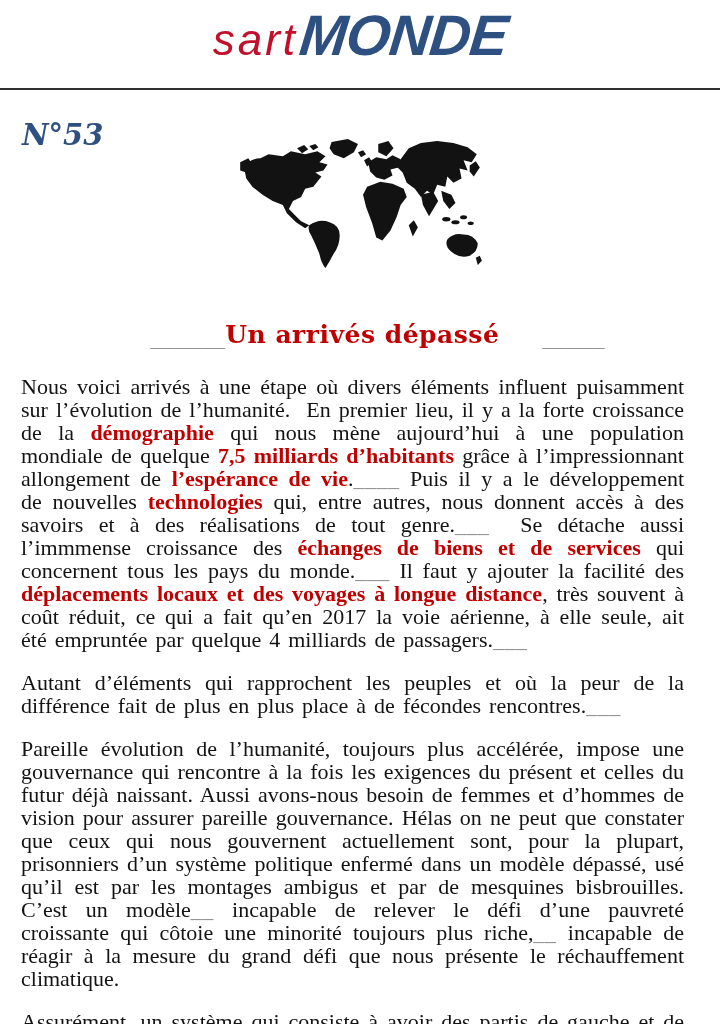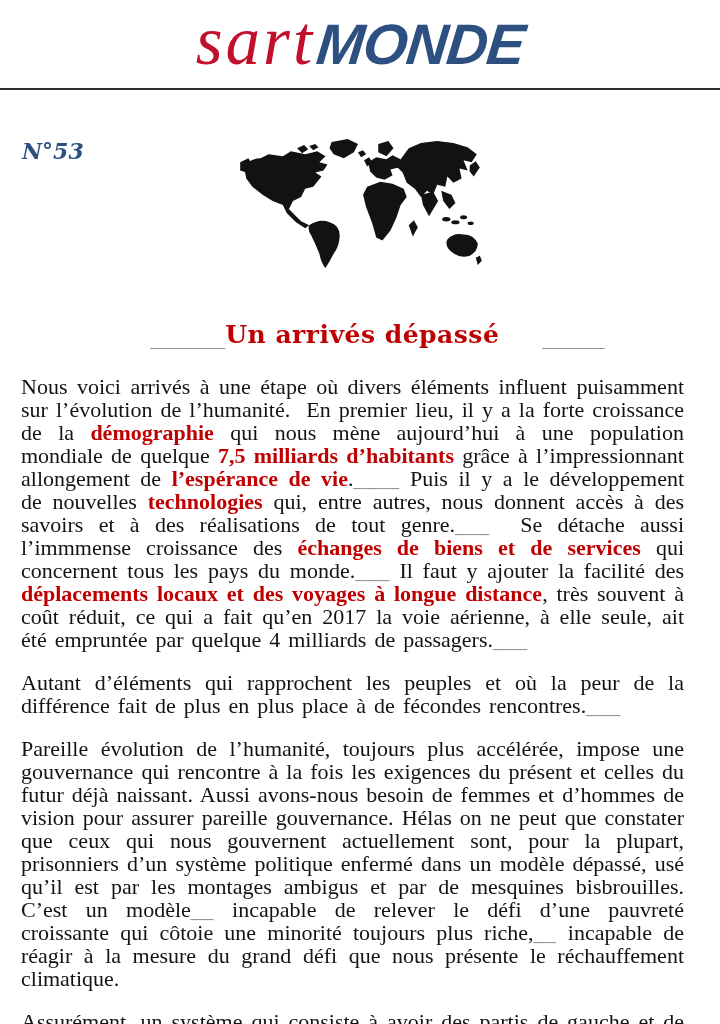--- a/index.html
+++ b/index.html
@@ -20,23 +20,23 @@
     font-family:"Liberation Serif", serif;
   }
   
   .masthead{
     text-align:center;
     padding-top:2px;
     height:86px;
     white-space:nowrap;
   }
   .logo-sart{
-    font-family:Liberation Serif, serif;
+    font-family:Liberation Sans, sans-serif;
     font-style:italic;
-    font-size:69px;
+    font-size:44px;
     letter-spacing:3px;
     color:var(--logo-red);
     vertical-align:baseline;
   }
   .logo-monde{
     display:inline-block;
     font-family:"Liberation Sans", sans-serif;
     font-style:italic;
     font-weight:700;
     font-size:57px;
@@ -51,25 +51,25 @@
     background:var(--rule-dark);
     margin:0;
   }
   
   .issue-row{
     position:relative;
     height:216px;
   }
   .issue-number,.issue-date{
     position:absolute;
-    top:48px;
+    top:28px;
     font-family:"DejaVu Serif", serif;
     font-style:italic;
     font-weight:bold;
-    font-size:22px;
+    font-size:29px;
     color:var(--logo-blue);
     white-space:pre;
     text-align:right;
   }
   .issue-number{left:22px;}
   .issue-date{right:18px;}
   .map-figure{
     position:absolute;
     left:50%;
     top:48px;

